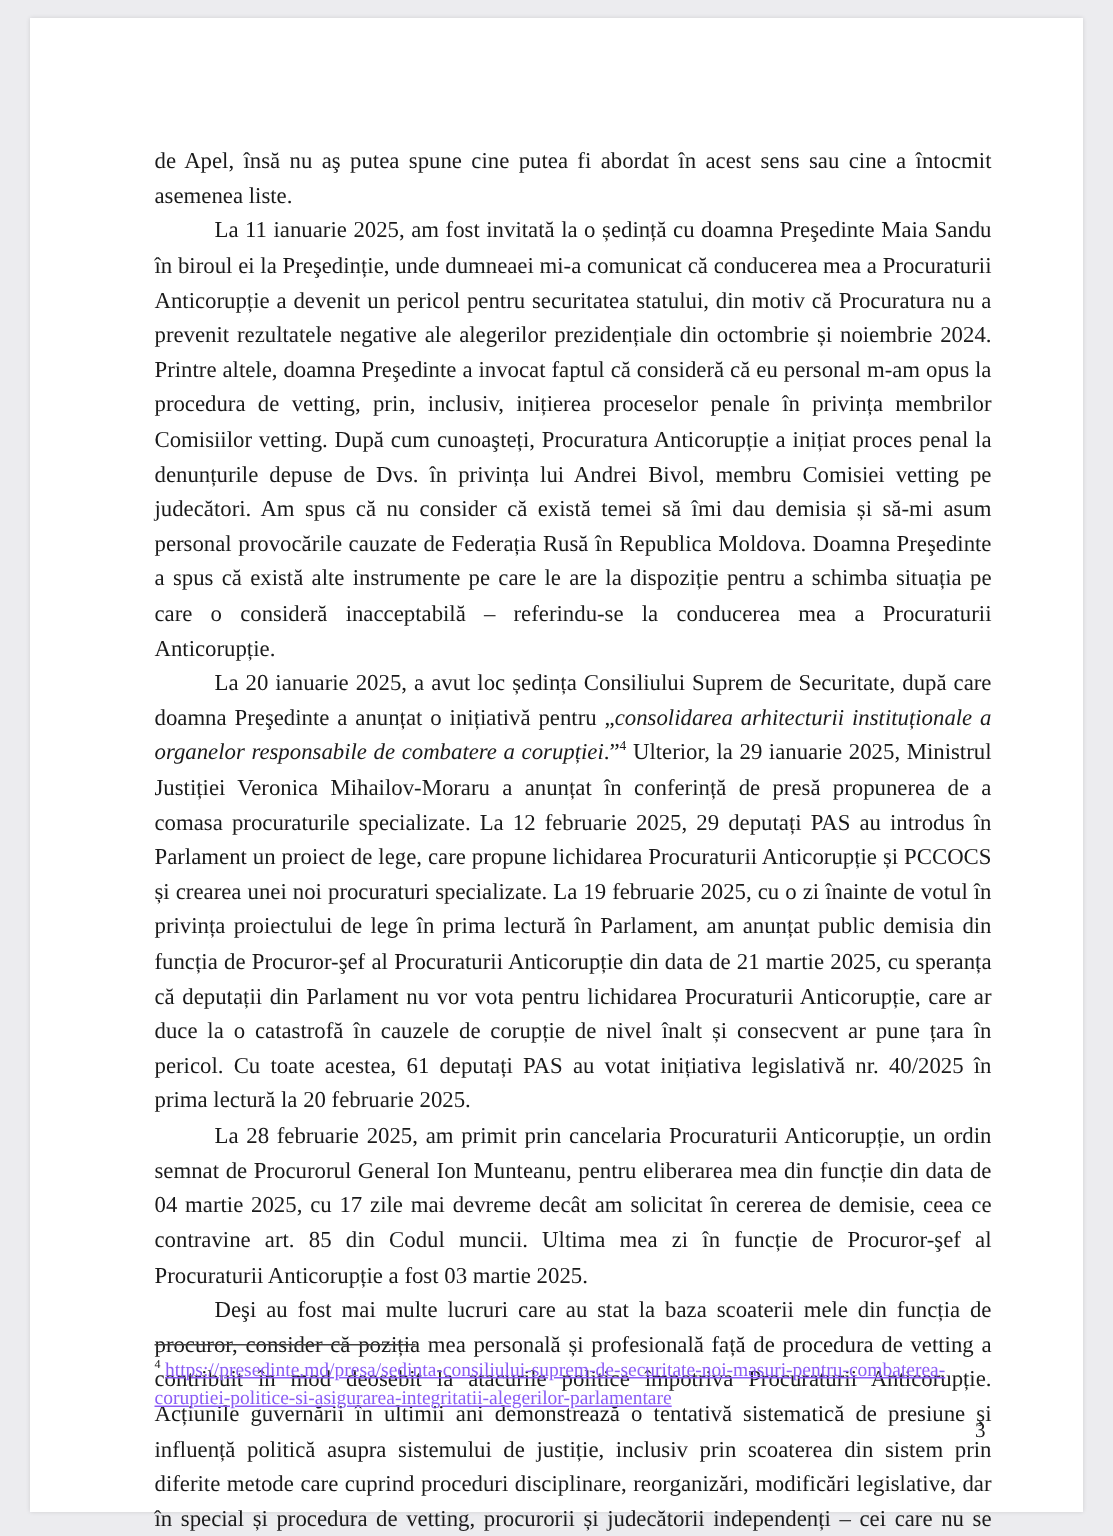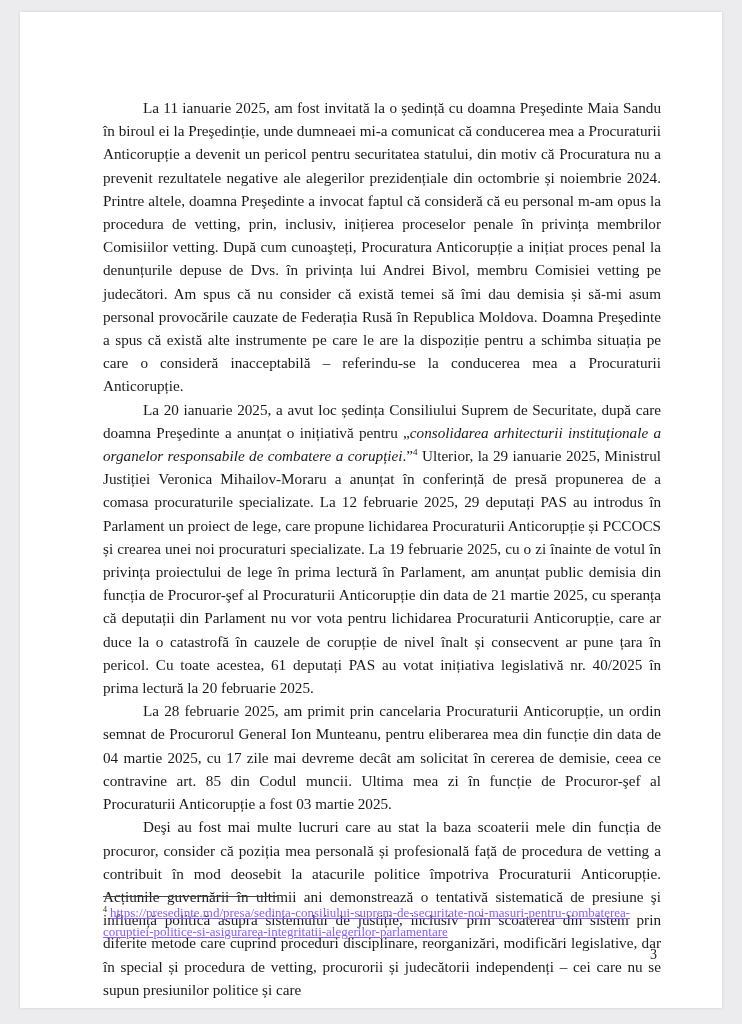--- a/index.html
+++ b/index.html
@@ -49,20 +49,21 @@
     left: 630px; top: 935px;
     font-size: 14px;
   }
 </style>
 </head>
 <body>
 
 <div class="sheet">
 
   <div class="body-text">
+    <p>de Apel, însă nu aş putea spune cine putea fi abordat în acest sens sau cine a întocmit asemenea liste.</p>
     <p class="indent">La 11 ianuarie 2025, am fost invitată la o ședință cu doamna Preşedinte Maia Sandu în biroul ei la Preşedinție, unde dumneaei mi-a comunicat că conducerea mea a Procuraturii Anticorupție a devenit un pericol pentru securitatea statului, din motiv că Procuratura nu a prevenit rezultatele negative ale alegerilor prezidențiale din octombrie și noiembrie 2024. Printre altele, doamna Preşedinte a invocat faptul că consideră că eu personal m-am opus la procedura de vetting, prin, inclusiv, inițierea proceselor penale în privința membrilor Comisiilor vetting. După cum cunoaşteți, Procuratura Anticorupție a inițiat proces penal la denunțurile depuse de Dvs. în privința lui Andrei Bivol, membru Comisiei vetting pe judecători. Am spus că nu consider că există temei să îmi dau demisia și să-mi asum personal provocările cauzate de Federația Rusă în Republica Moldova. Doamna Preşedinte a spus că există alte instrumente pe care le are la dispoziție pentru a schimba situația pe care o consideră inacceptabilă – referindu-se la conducerea mea a Procuraturii Anticorupție.</p>
     <p class="indent"><span>La 20 ianuarie 2025, a avut loc ședința Consiliului Suprem de Securitate, după care doamna Preşedinte a anunțat o inițiativă pentru „</span><em>consolidarea arhitecturii instituționale a organelor responsabile de combatere a corupției</em><span>.”</span><sup>4</sup><span> Ulterior, la 29 ianuarie 2025, Ministrul Justiției Veronica Mihailov-Moraru a anunțat în conferință de presă propunerea de a comasa procuraturile specializate. La 12 februarie 2025, 29 deputați PAS au introdus în Parlament un proiect de lege, care propune lichidarea Procuraturii Anticorupție și PCCOCS și crearea unei noi procuraturi specializate. La 19 februarie 2025, cu o zi înainte de votul în privința proiectului de lege în prima lectură în Parlament, am anunțat public demisia din funcția de Procuror-şef al Procuraturii Anticorupție din data de 21 martie 2025, cu speranța că deputații din Parlament nu vor vota pentru lichidarea Procuraturii Anticorupție, care ar duce la o catastrofă în cauzele de corupție de nivel înalt și consecvent ar pune țara în pericol. Cu toate acestea, 61 deputați PAS au votat inițiativa legislativă nr. 40/2025 în prima lectură la 20 februarie 2025.</span></p>
     <p class="indent">La 28 februarie 2025, am primit prin cancelaria Procuraturii Anticorupție, un ordin semnat de Procurorul General Ion Munteanu, pentru eliberarea mea din funcție din data de 04 martie 2025, cu 17 zile mai devreme decât am solicitat în cererea de demisie, ceea ce contravine art. 85 din Codul muncii. Ultima mea zi în funcție de Procuror-şef al Procuraturii Anticorupție a fost 03 martie 2025.</p>
     <p class="indent">Deşi au fost mai multe lucruri care au stat la baza scoaterii mele din funcția de procuror, consider că poziția mea personală și profesională față de procedura de vetting a contribuit în mod deosebit la atacurile politice împotriva Procuraturii Anticorupție. Acțiunile guvernării în ultimii ani demonstrează o tentativă sistematică de presiune şi influență politică asupra sistemului de justiție, inclusiv prin scoaterea din sistem prin diferite metode care cuprind proceduri disciplinare, reorganizări, modificări legislative, dar în special și procedura de vetting, procurorii și judecătorii independenți – cei care nu se supun presiunilor politice și care</p>
   </div>
 
   <div class="footnote-rule"></div>
 
   <div class="footnote">
     <sup>4</sup><a>https://presedinte.md/presa/sedinta-consiliului-suprem-de-securitate-noi-masuri-pentru-combaterea-coruptiei-politice-si-asigurarea-integritatii-alegerilor-parlamentare</a>

